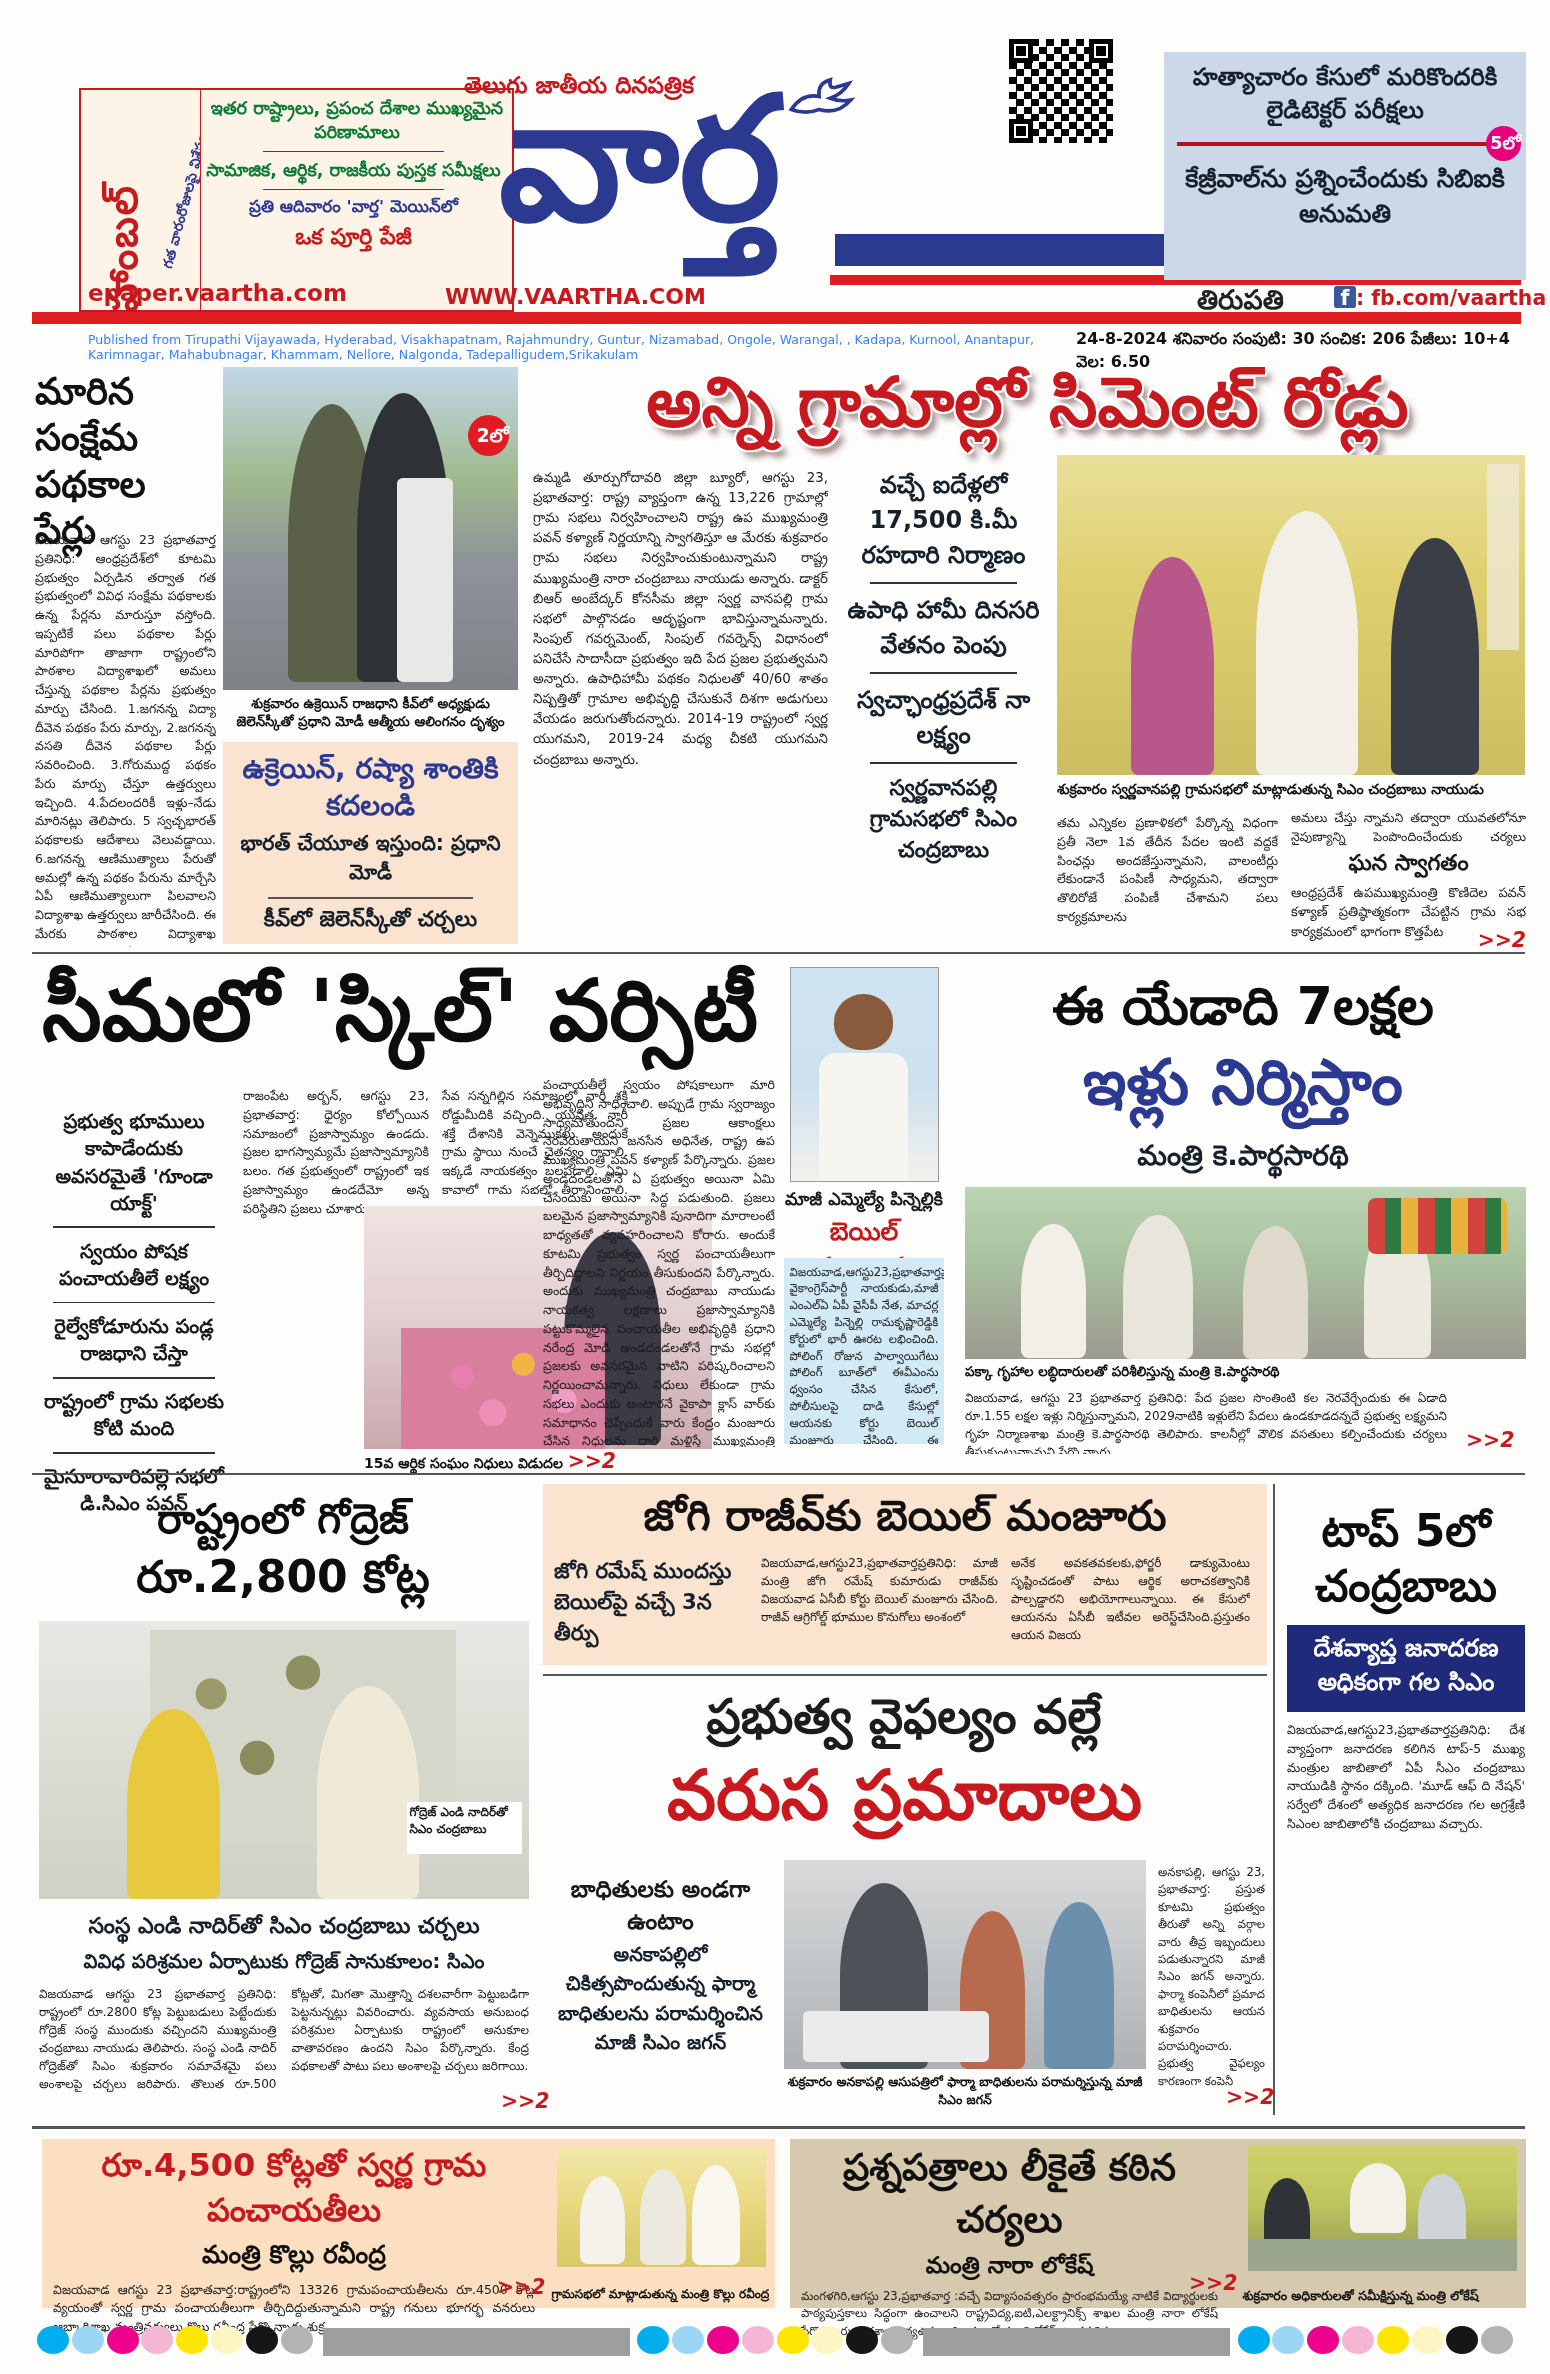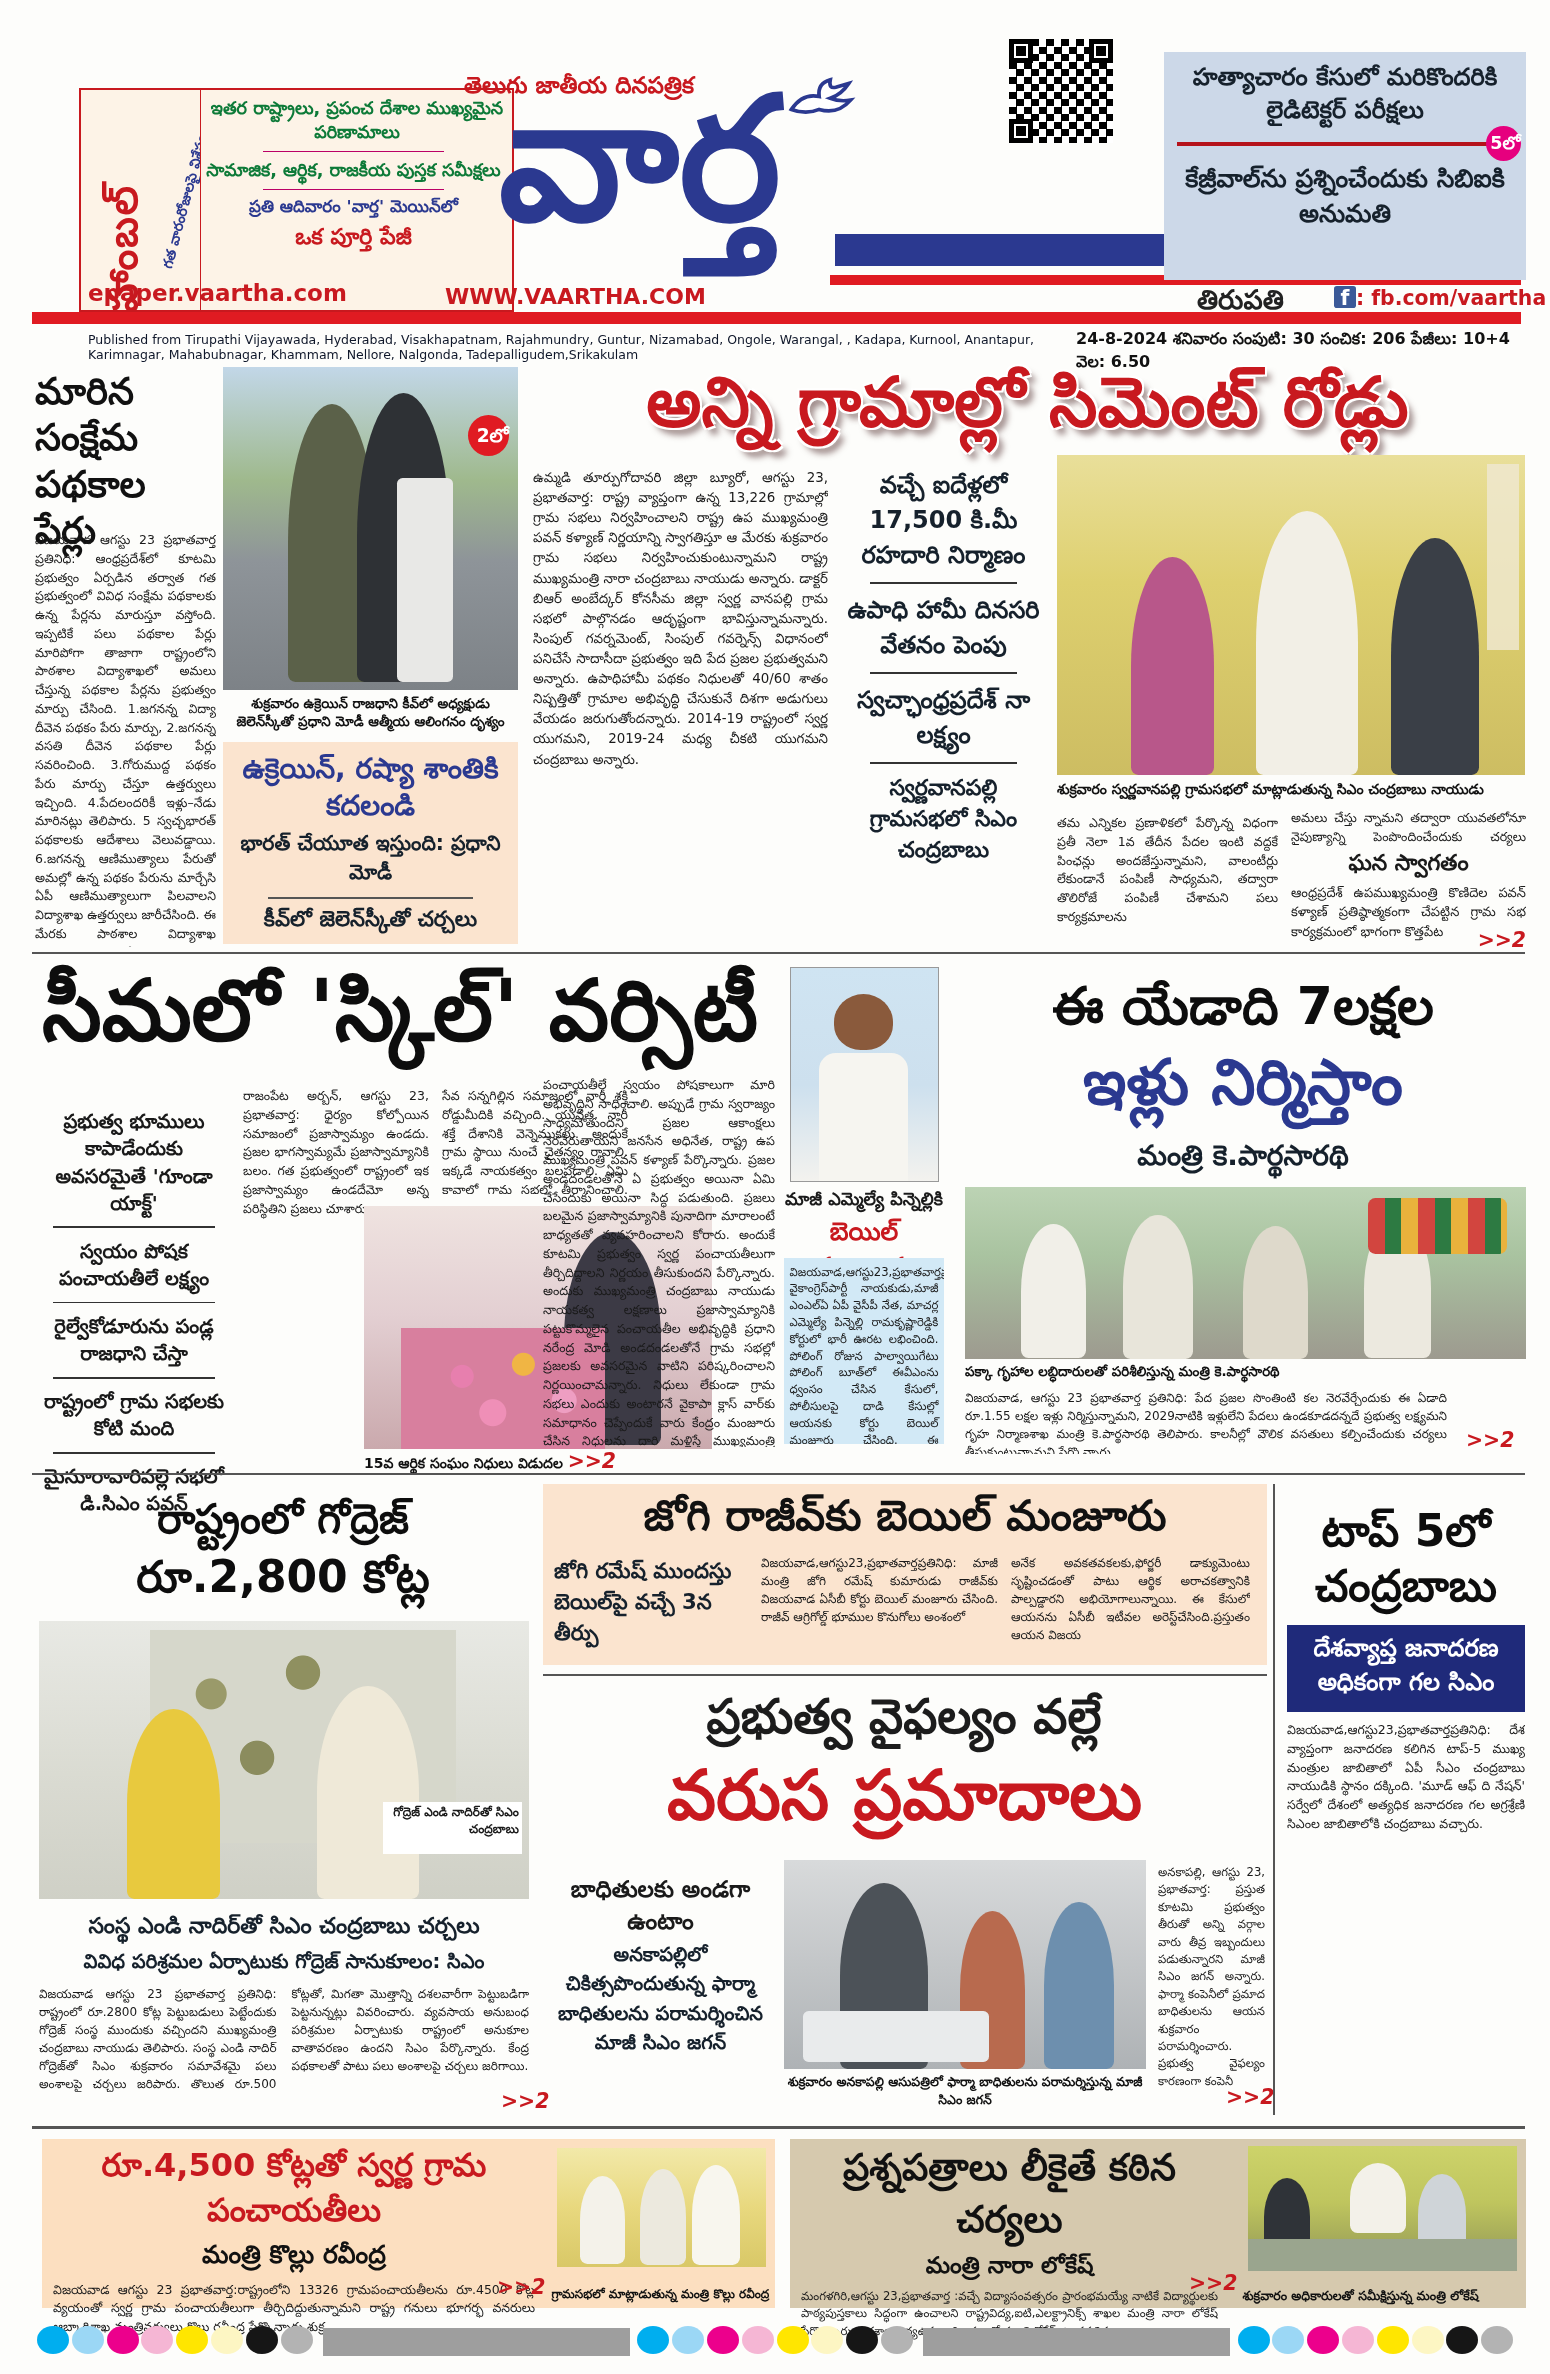--- a/index.html
+++ b/index.html
@@ -72,21 +72,21 @@
   </div>
 
   <div class="abs b red" style="left:88px;top:280px;font-size:23px;">epaper.vaartha.com</div>
   <div class="abs b red" style="left:445px;top:284px;font-size:22px;">WWW.VAARTHA.COM</div>
   <div class="abs b" style="left:1197px;top:284px;font-size:27px;color:#222;">తిరుపతి</div>
   <div class="abs" style="left:1334px;top:286px;font-size:20.4px;">
     <span style="display:inline-block;width:22px;height:22px;background:#3b5998;color:#fff;text-align:center;font-weight:bold;border-radius:2.8px;">f</span><span class="b red">: fb.com/vaartha</span>
   </div>
 
   <div class="abs" style="left:32px;top:312px;width:1489px;height:12px;background:#e01b22;"></div>
-  <div class="abs" style="left:88px;top:332px;width:979px;font-size:12.5px;color:#0f172a;">Published from   Tirupathi Vijayawada, Hyderabad, Visakhapatnam, Rajahmundry, Guntur, Nizamabad, Ongole, Warangal, , Kadapa, Kurnool, Anantapur,  Karimnagar, Mahabubnagar, Khammam, Nellore, Nalgonda, Tadepalligudem,Srikakulam</div>
+  <div class="abs" style="left:88px;top:332px;width:979px;font-size:12.5px;color:#3b82f6;">Published from   Tirupathi Vijayawada, Hyderabad, Visakhapatnam, Rajahmundry, Guntur, Nizamabad, Ongole, Warangal, , Kadapa, Kurnool, Anantapur,  Karimnagar, Mahabubnagar, Khammam, Nellore, Nalgonda, Tadepalligudem,Srikakulam</div>
   <div class="abs b" style="left:1076px;top:329px;width:436px;font-size:16px;color:#111;">24-8-2024 శనివారం సంపుటి: 30 సంచిక: 206  పేజీలు: 10+4  వెల: 6.50</div>
 
   <div class="abs b" style="left:35px;top:369px;width:181px;font-size:37px;line-height:1.25;color:#111;">మారిన సంక్షేమ పథకాల పేర్లు</div>
   <div class="abs body-txt just" style="left:35px;top:531px;width:181px;height:416px;font-size:12.5px;">విజయవాడ ఆగస్టు 23 ప్రభాతవార్త ప్రతినిధి: ఆంధ్రప్రదేశ్‌లో కూటమి ప్రభుత్వం ఏర్పడిన తర్వాత గత ప్రభుత్వంలో వివిధ సంక్షేమ పథకాలకు ఉన్న పేర్లను మారుస్తూ వస్తోంది. ఇప్పటికే పలు పథకాల పేర్లు మారిపోగా తాజాగా రాష్ట్రంలోని పాఠశాల విద్యాశాఖలో అమలు చేస్తున్న పథకాల పేర్లను ప్రభుత్వం మార్పు చేసింది. 1.జగనన్న విద్యా దీవెన పథకం పేరు మార్పు, 2.జగనన్న వసతి దీవెన పథకాల పేర్లు సవరించింది. 3.గోరుముద్ద పథకం పేరు మార్పు చేస్తూ ఉత్తర్వులు ఇచ్చింది. 4.పేదలందరికీ ఇళ్లు–నేడు మారినట్లు తెలిపారు. 5 స్వచ్ఛభారత్ పథకాలకు ఆదేశాలు వెలువడ్డాయి. 6.జగనన్న ఆణిముత్యాలు పేరుతో అమల్లో ఉన్న పథకం పేరును మార్చేసి ఏపీ ఆణిముత్యాలుగా పిలవాలని విద్యాశాఖ ఉత్తర్వులు జారీచేసింది. ఈ మేరకు పాఠశాల విద్యాశాఖ అధికారులకు ఆదేశాలు వెళ్లాయి. ఆయా కొత్త పేర్లు ఇకపై అమల్లోకి రానున్నాయి.</div>
 
   <div class="abs photo" style="left:223px;top:367px;width:295px;height:323px;background:linear-gradient(180deg,#c2d7e8 0%,#9fb98d 35%,#8e9499 60%,#7d8287 100%);">
     <div class="fig" style="left:65px;top:37px;width:88px;height:278px;background:#5b6149;"></div>
     <div class="fig" style="left:134px;top:26px;width:93px;height:289px;background:#2e3135;"></div>
     <div class="fig" style="left:174px;top:111px;width:56px;height:204px;background:#e8e8e6;border-radius:5.6px;"></div>
     <span class="badge" style="position:absolute;right:9.3px;top:48px;width:41px;height:41px;background:#e01b22;font-size:18.6px;line-height:41px;">2లో</span>
@@ -181,21 +181,21 @@
   <span class="jump abs" style="left:1466px;top:1428px;">&gt;&gt;2</span>
 
   <div class="abs rule" style="left:32px;top:1473px;width:1493px;height:1.9px;"></div>
 
   <div class="abs b ctr" style="left:42px;top:1495px;width:482px;font-size:41px;color:#0d0d0d;">రాష్ట్రంలో గోద్రెజ్</div>
   <div class="abs b ctr" style="left:35px;top:1551px;width:496px;font-size:44px;color:#0d0d0d;">రూ.2,800 కోట్ల పెట్టుబడులు</div>
   <div class="abs photo" style="left:39px;top:1621px;width:490px;height:278px;background:linear-gradient(180deg,#e8e9e4 0%,#dadbd2 55%,#cfd0c6 100%);">
     <div class="abs" style="left:111px;top:9.3px;width:306px;height:213px;background:radial-gradient(circle at 20% 30%,#9a9a6a 15px,transparent 16px),radial-gradient(circle at 50% 20%,#8f9060 16.7px,transparent 17.6px),radial-gradient(circle at 75% 40%,#a0a172 15px,transparent 16px),radial-gradient(circle at 35% 60%,#8b8c5e 16.7px,transparent 17.6px),radial-gradient(circle at 65% 70%,#97986a 15px,transparent 16px),#d6d7cb;"></div>
     <div class="fig" style="left:88px;top:88px;width:93px;height:190px;background:#e8c93e;"></div>
     <div class="fig" style="left:278px;top:65px;width:102px;height:213px;background:#efe9d8;"></div>
-    <div class="abs" style="right:7.4px;bottom:45px;width:139px;height:52px;background:#fff;font-size:12px;font-weight:bold;padding:2.8px;box-sizing:border-box;text-align:right;">గోద్రెజ్ ఎండి నాదిర్‌తో సిఎం చంద్రబాబు</div>
+    <div class="abs" style="right:7.4px;bottom:45px;width:115px;height:52px;background:#fff;font-size:12px;font-weight:bold;padding:2.8px;box-sizing:border-box;">గోద్రెజ్ ఎండి నాదిర్‌తో సిఎం చంద్రబాబు</div>
   </div>
   <div class="abs b ctr" style="left:39px;top:1913px;width:490px;font-size:22px;color:#16212c;">సంస్థ ఎండి నాదిర్‌తో సిఎం చంద్రబాబు చర్చలు</div>
   <div class="abs b ctr" style="left:39px;top:1950px;width:490px;font-size:19.5px;color:#16212c;">వివిధ పరిశ్రమల ఏర్పాటుకు గోద్రెజ్ సానుకూలం: సిఎం</div>
   <div class="abs body-txt just" style="left:39px;top:1985px;width:490px;height:130px;column-count:2;column-gap:15px;font-size:12px;">విజయవాడ ఆగస్టు 23 ప్రభాతవార్త ప్రతినిధి: రాష్ట్రంలో రూ.2800 కోట్ల పెట్టుబడులు పెట్టేందుకు గోద్రెజ్ సంస్థ ముందుకు వచ్చిందని ముఖ్యమంత్రి చంద్రబాబు నాయుడు తెలిపారు. సంస్థ ఎండి నాదిర్ గోద్రెజ్‌తో సిఎం శుక్రవారం సమావేశమై పలు అంశాలపై చర్చలు జరిపారు. తొలుత రూ.500 కోట్లతో, మిగతా మొత్తాన్ని దశలవారీగా పెట్టుబడిగా పెట్టనున్నట్లు వివరించారు. వ్యవసాయ అనుబంధ పరిశ్రమల ఏర్పాటుకు రాష్ట్రంలో అనుకూల వాతావరణం ఉందని సిఎం పేర్కొన్నారు. కేంద్ర పథకాలతో పాటు పలు అంశాలపై చర్చలు జరిగాయి.</div>
   <span class="jump abs" style="left:501px;top:2089px;">&gt;&gt;2</span>
 
   <div class="abs" style="left:543px;top:1484px;width:724px;height:181px;background:#fbe4cf;padding:7.4px 9.3px;box-sizing:border-box;">
     <div class="b ctr" style="font-size:42px;color:#111;">జోగి రాజీవ్‌కు బెయిల్ మంజూరు</div>
     <div class="abs b" style="left:11px;top:72px;width:193px;font-size:21.3px;line-height:1.45;color:#16212c;">జోగి రమేష్ ముందస్తు బెయిల్‌పై వచ్చే 3న తీర్పు</div>
     <div class="abs body-txt just" style="left:218px;top:70px;width:237px;height:97px;font-size:12px;">విజయవాడ,ఆగస్టు23,ప్రభాతవార్తప్రతినిధి: మాజీ మంత్రి జోగి రమేష్ కుమారుడు రాజీవ్‌కు విజయవాడ ఏసీబీ కోర్టు బెయిల్ మంజూరు చేసింది. రాజీవ్ ఆగ్రిగోల్డ్ భూముల కొనుగోలు అంశంలో</div>

